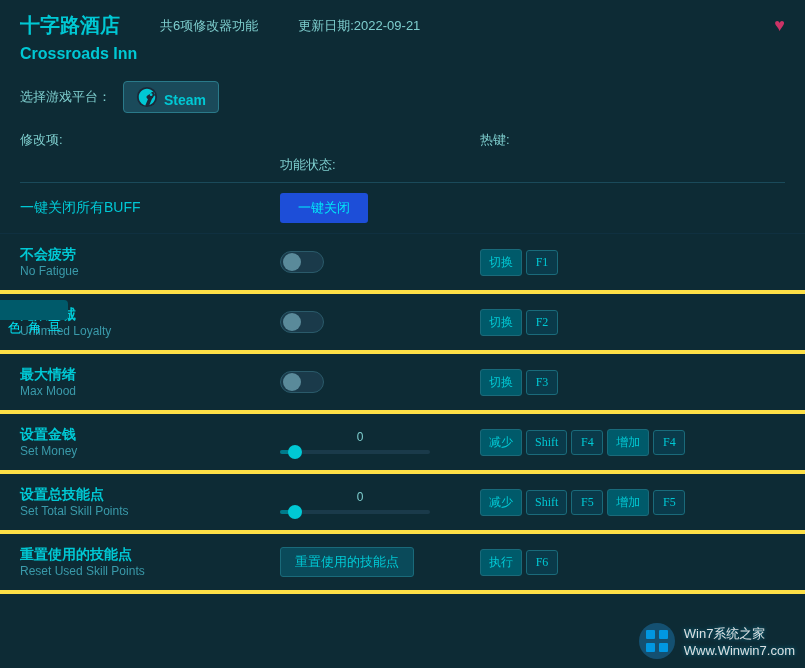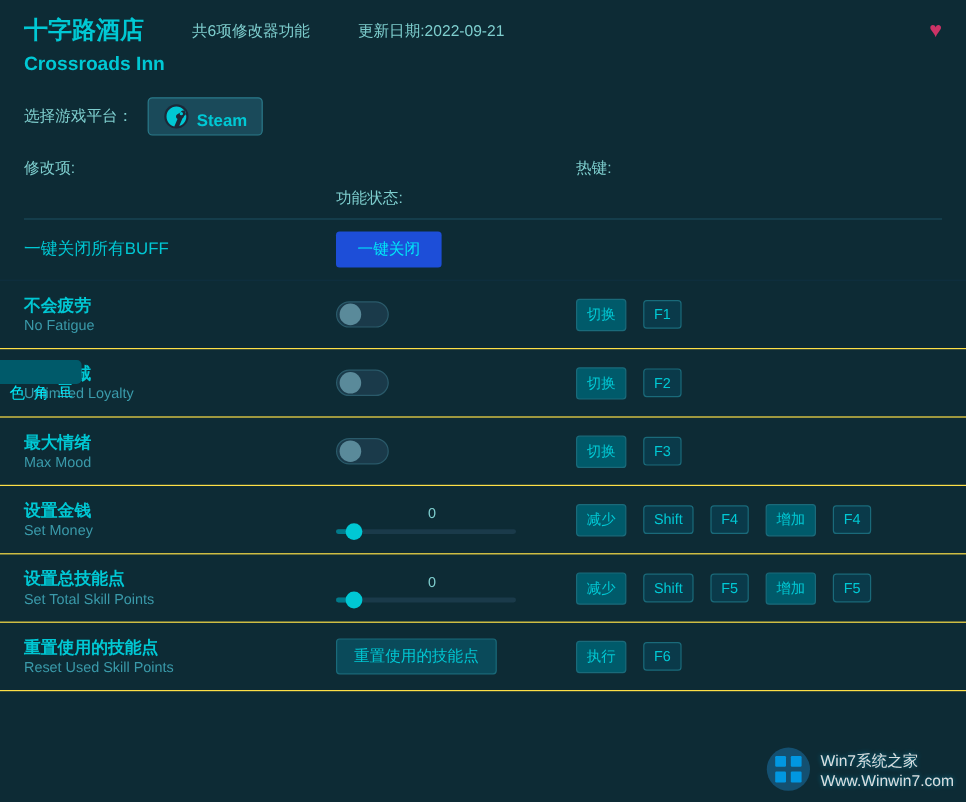--- a/index.html
+++ b/index.html
@@ -94,21 +94,21 @@
       height: 1px;
       background: #1a4a5a;
       margin: 0 20px;
     }
 
     
     .mod-row {
       display: flex;
       align-items: center;
       padding: 12px 20px;
-      border-bottom: 1px solid #fde047;
+      border-bottom: 4px solid #fde047;
     }
 
     .mod-name {
       width: 260px;
     }
     .mod-name-cn {
       font-size: 14px;
       color: #00c8d4;
       font-weight: bold;
     }
@@ -120,21 +120,22 @@
     .mod-status {
       width: 200px;
       display: flex;
       align-items: center;
     }
 
     .mod-hotkey {
       flex: 1;
       display: flex;
       align-items: center;
-      gap: 14px;
+      gap: 4px;
+      font-family: Liberation Serif, serif;
     }
 
     
     .onekey-btn {
       background: #1d4ed8;
       border: none;
       border-radius: 3px;
       color: #00e8f8;
       padding: 6px 18px;
       font-size: 13px;

